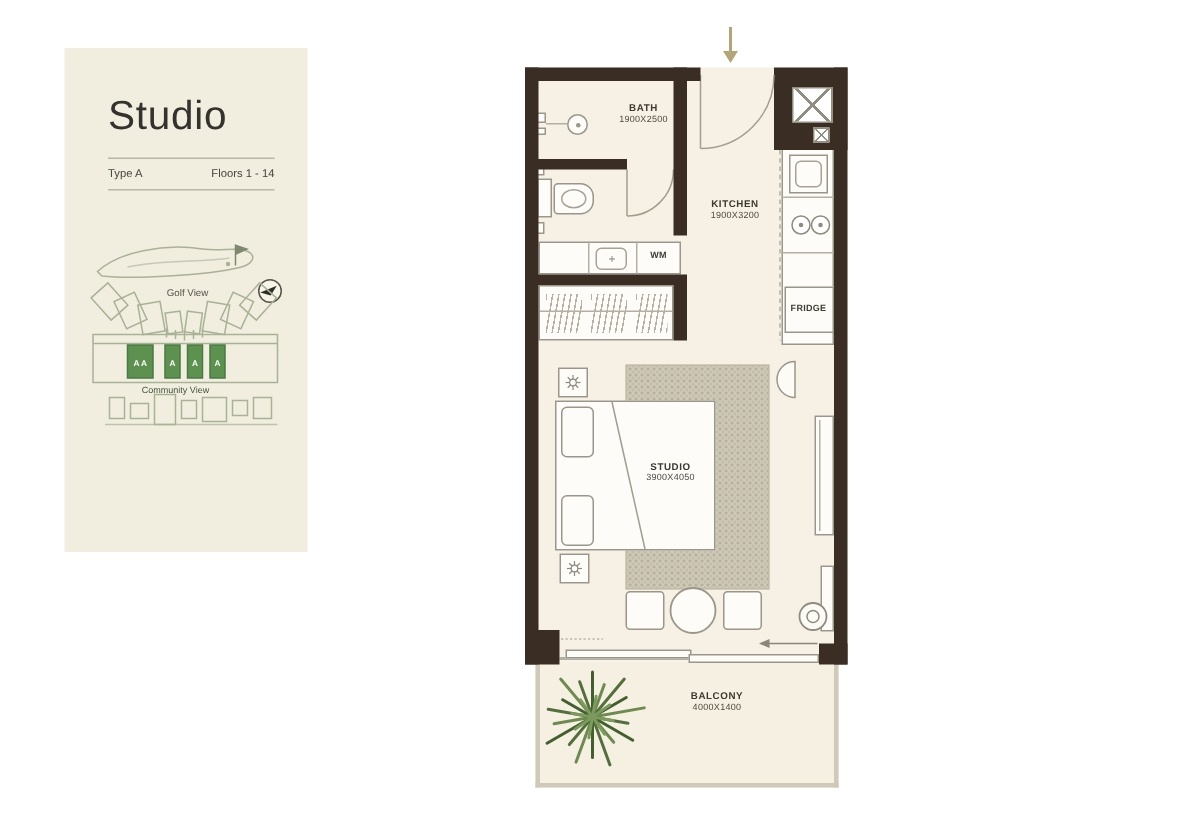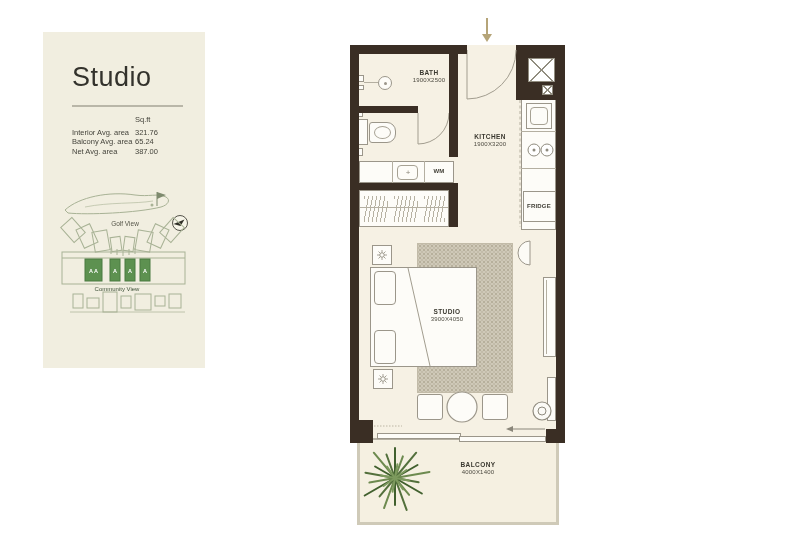--- a/index.html
+++ b/index.html
@@ -48,39 +48,25 @@
   .topmost { z-index:12; }
 </style>
 </head>
 <body>
 
 <div id="canvas">
 
   <aside class="a panel">
     <h1>Studio</h1>
     <div class="hr"></div>
+    <div class="trow">
+      <span>Type A</span>
+      <span>Floors 1 - 14</span>
+    </div>
     <div class="hr"></div>
-    <div class="atable">
-      <div class="arow" style="margin-bottom:3px;">
-        <span class="lbl"></span>
-        <span class="val">Sq.ft</span>
-      </div>
-      <div class="arow">
-        <span class="lbl">Interior Avg. area</span>
-        <span class="val">321.76</span>
-      </div>
-      <div class="arow">
-        <span class="lbl">Balcony Avg. area</span>
-        <span class="val">65.24</span>
-      </div>
-      <div class="arow">
-        <span class="lbl">Net Avg. area</span>
-        <span class="val">387.00</span>
-      </div>
-    </div>
 
     
     <svg class="sitemap" width="150" height="140" viewBox="0 0 150 140">
       <g stroke="#a8b295" fill="none" stroke-width="1">
         <path d="M10 30 C24 17 54 11 80 15 C94 17 102 13 111 17 C116 20 113 25 106 27 C82 33 32 35 13 33 Z"></path>
         <path d="M30 27 C55 22 80 24 98 21" stroke-opacity="0.6"></path>
       </g>
       <g>
         <line x1="102" y1="12" x2="102" y2="26" stroke="#7e8a6e" stroke-width="1"></line>
         <polygon points="102,12 111,15 102,19" fill="#7e8a6e"></polygon>

